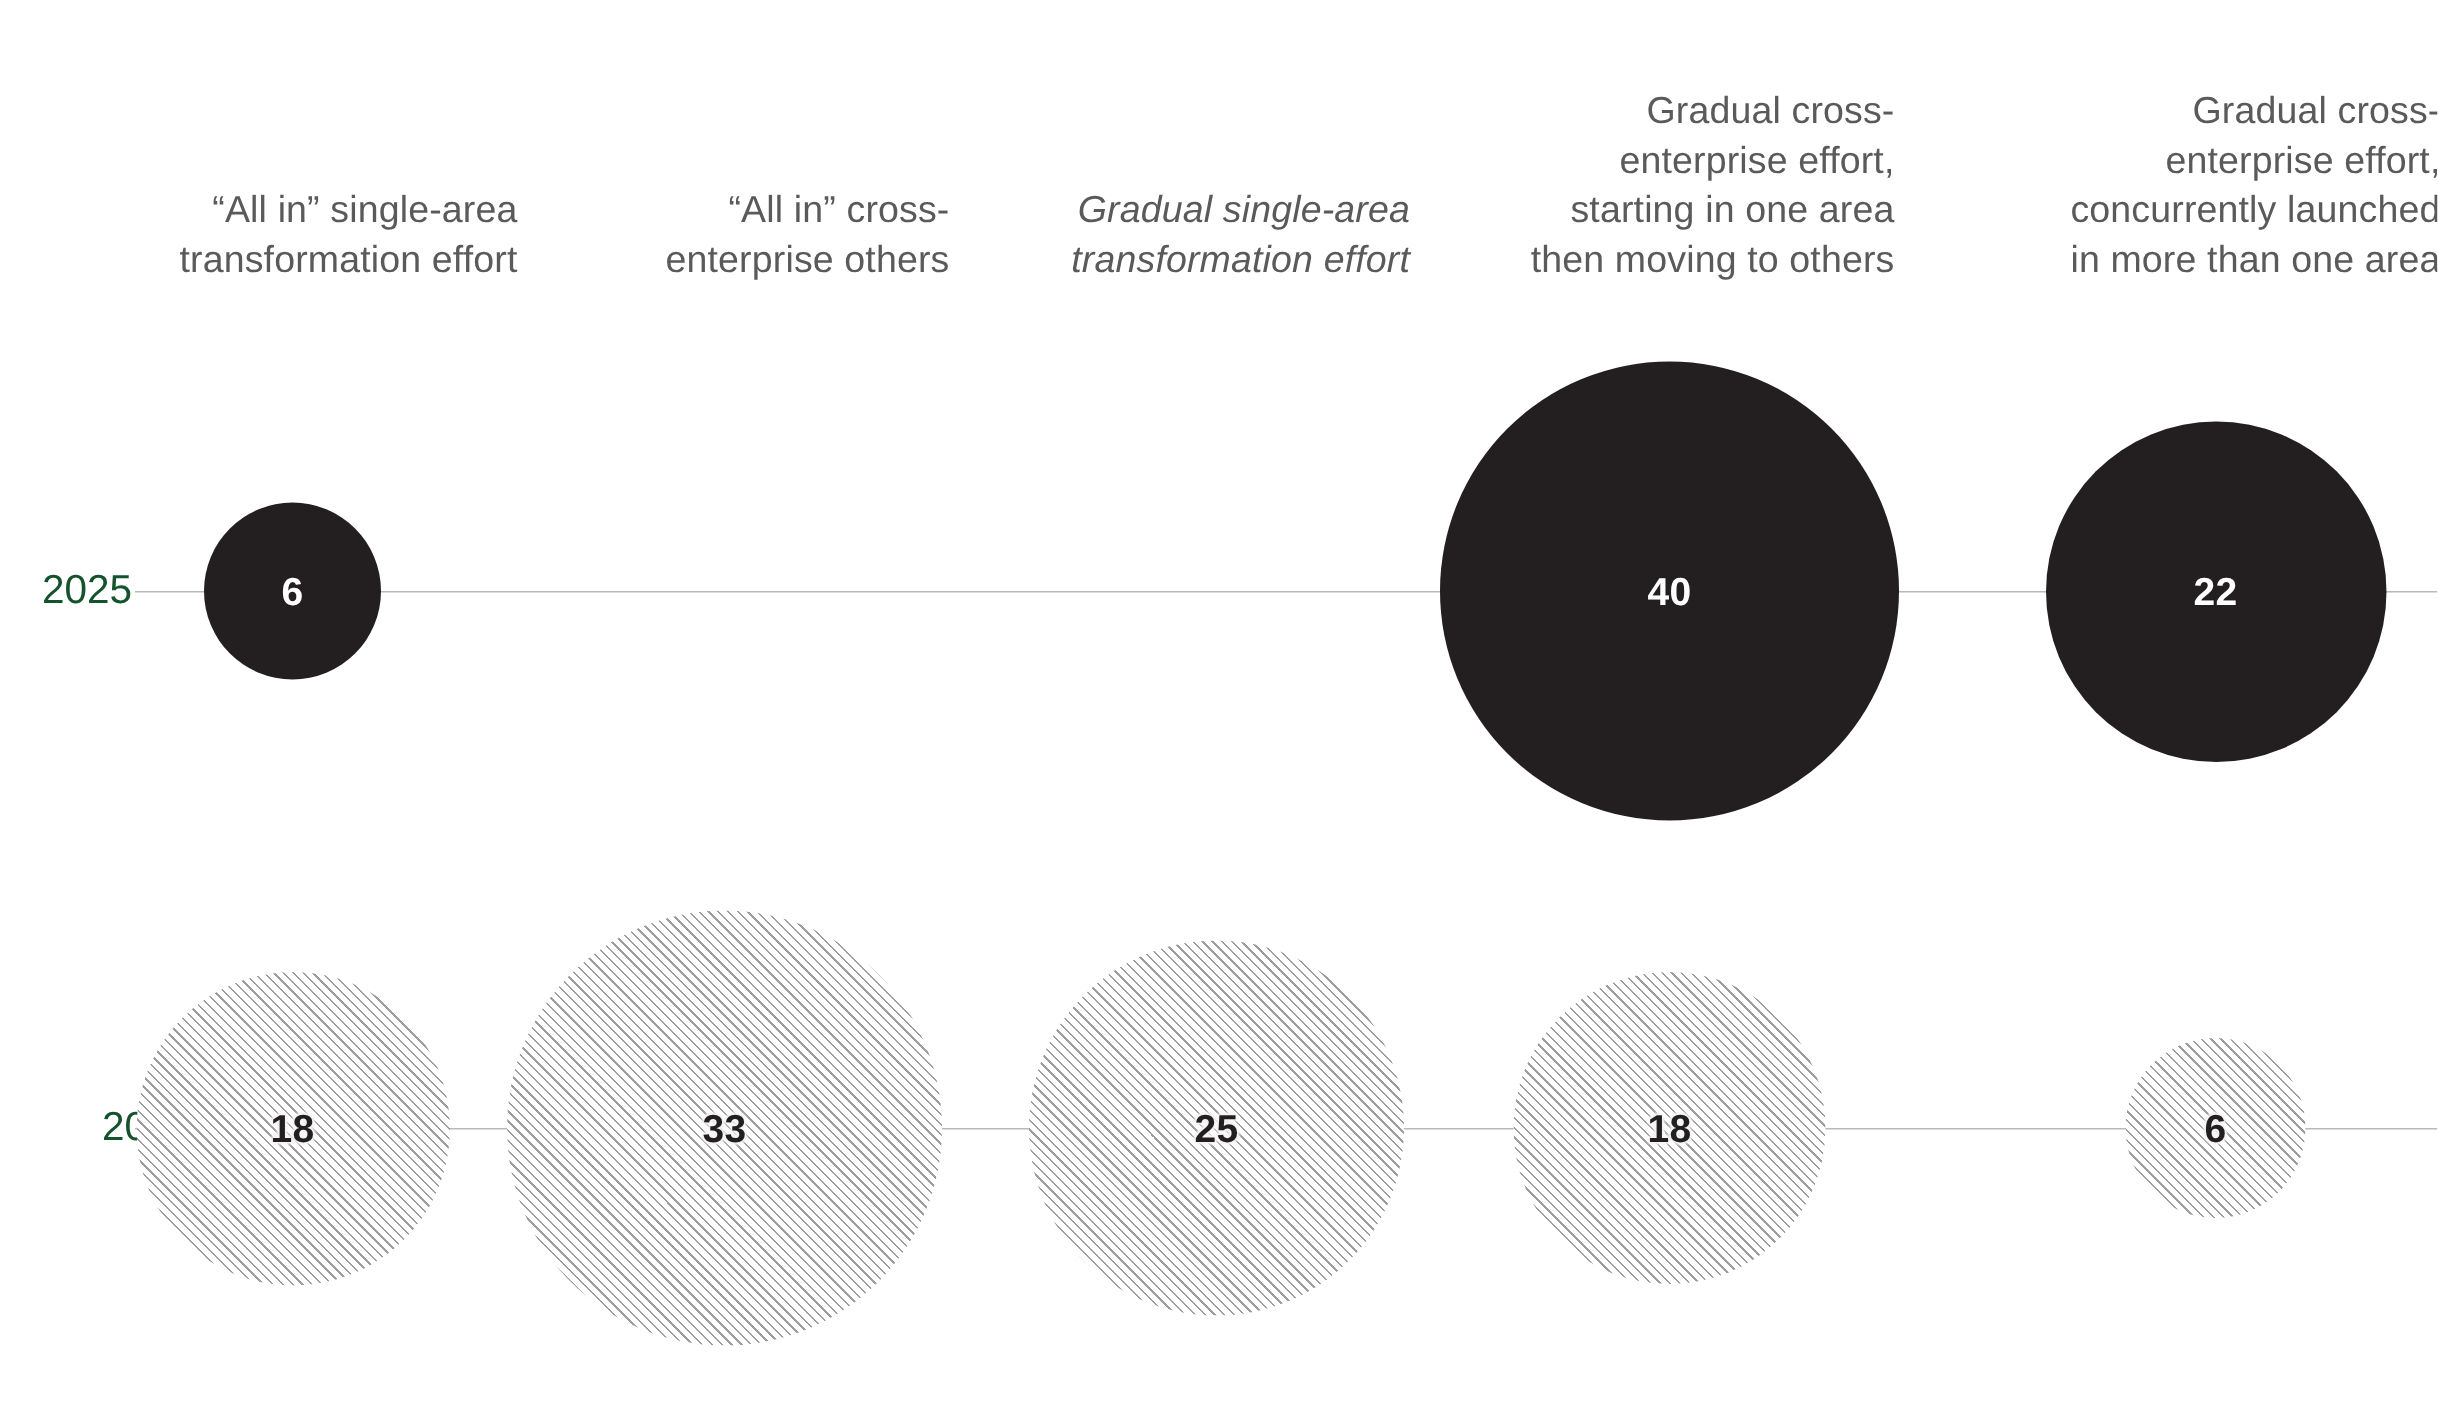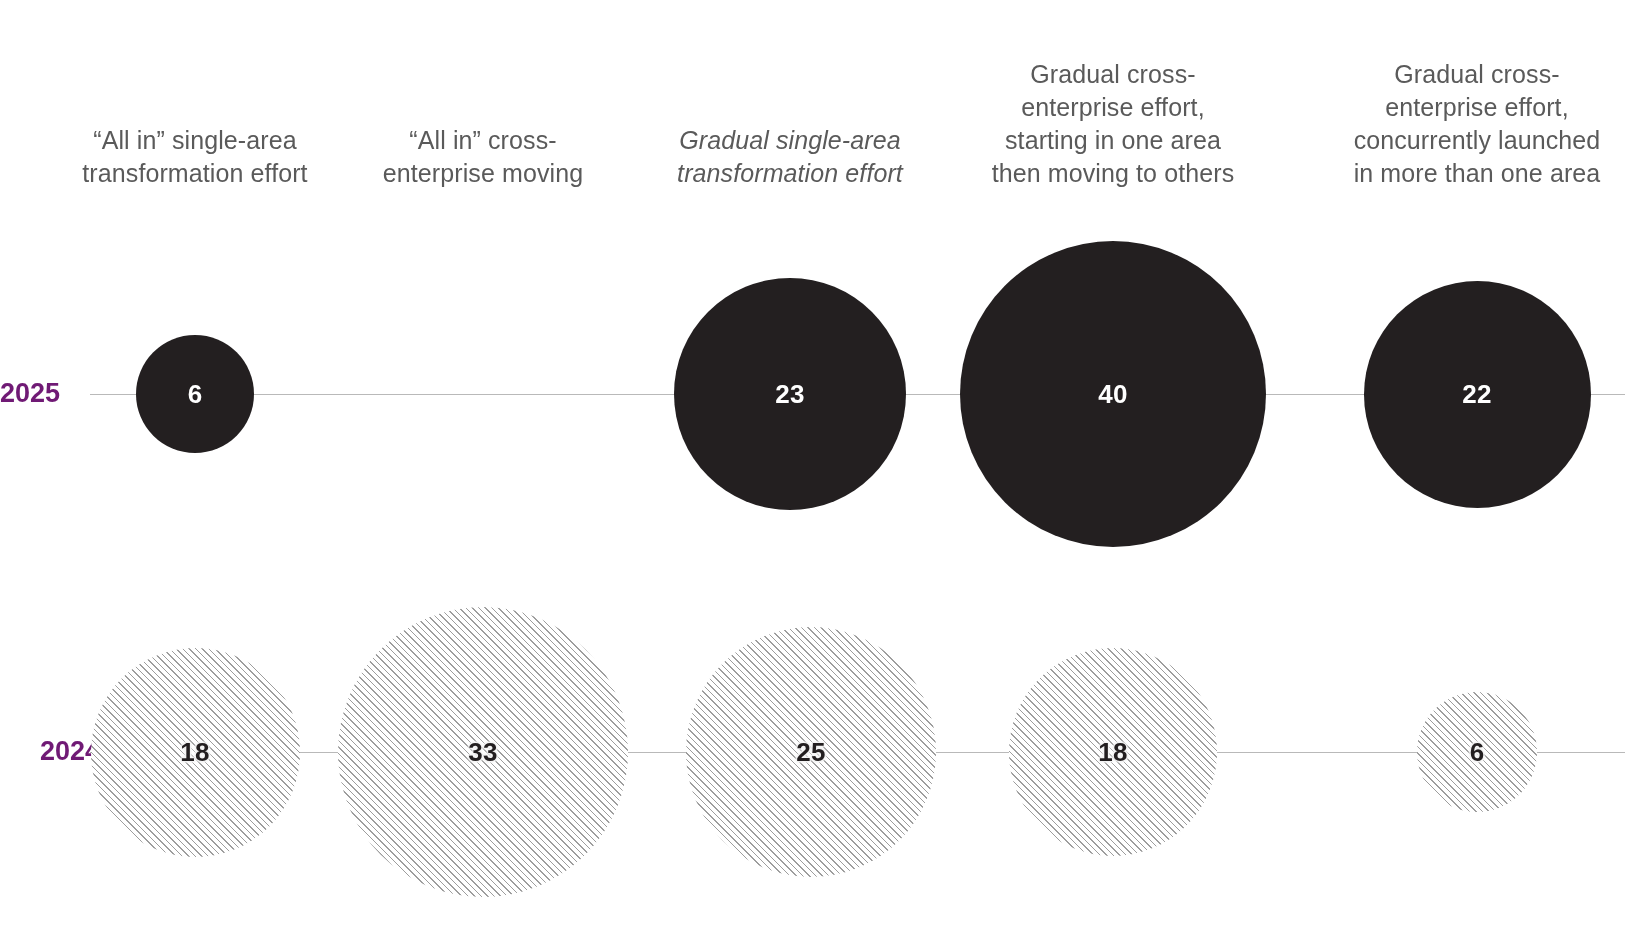--- a/index.html
+++ b/index.html
@@ -16,36 +16,37 @@
     position: relative;
     width: 1625px;
     height: 952px;
     background: #ffffff;
     overflow: hidden;
   }
 
   
   .col-header {
     position: absolute;
-    text-align: center;
+    text-align: right;
     color: #5a5a5a;
     font-size: 25px;
     line-height: 1.32;
     font-weight: 400;
     letter-spacing: 0.1px;
     white-space: pre-line;
   }
 
   
   .row-label {
     position: absolute;
-    color: #701a75;
+    color: #14532d;
     font-size: 27px;
-    font-weight: 700;
+    font-weight: 400;
     line-height: 1;
+    margin-left: 28px;
   }
 
   
   .baseline {
     position: absolute;
     height: 1px;
     background: #b9b9b9;
   }
 
   
@@ -89,40 +90,37 @@
   }
 </style>
 </head>
 <body>
 
 <div id="stage">
 
   <div class="col-header" id="h1" style="width: 300px; left: 45px; bottom: 762px;">“All in” single-area
 transformation effort</div>
   <div class="col-header" id="h2" style="width: 300px; left: 333px; bottom: 762px;">“All in” cross-
-enterprise moving</div>
+enterprise others</div>
   <div class="col-header" id="h3" style="width: 300px; left: 640px; bottom: 762px; font-style: italic;">Gradual single-area
 transformation effort</div>
   <div class="col-header" id="h4" style="width: 300px; left: 963px; bottom: 762px;">Gradual cross-
 enterprise effort,
 starting in one area
 then moving to others</div>
   <div class="col-header" id="h5" style="width: 300px; left: 1327px; bottom: 762px;">Gradual cross-
 enterprise effort,
 concurrently launched
 in more than one area</div>
 
   <div class="row-label" id="lbl2025" style="left: 0px; top: 380px;">2025</div>
   <div class="baseline" id="base2025" style="left: 90px; width: 1535px; top: 394px;"></div>
 
   <div class="bubble dark" id="b25c1" style="width: 118px; height: 118px; left: 136px; top: 335px;">
     <span class="val">6</span>
-  </div>
-  <div class="bubble dark" id="b25c3" style="width: 232px; height: 232px; left: 674px; top: 278px;">
-    <span class="val">23</span>
   </div>
   <div class="bubble dark" id="b25c4" style="width: 306px; height: 306px; left: 960px; top: 241px; text-align: right;">
     <span class="val">40</span>
   </div>
   <div class="bubble dark" id="b25c5" style="width: 227px; height: 227px; left: 1363.5px; top: 280.5px;">
     <span class="val">22</span>
   </div>
 
   <div class="row-label" id="lbl2024" style="left: 0px; top: 738px; padding-left: 40px;">2024</div>
   <div class="baseline" id="base2024" style="left: 90px; width: 1535px; top: 752px;"></div>

